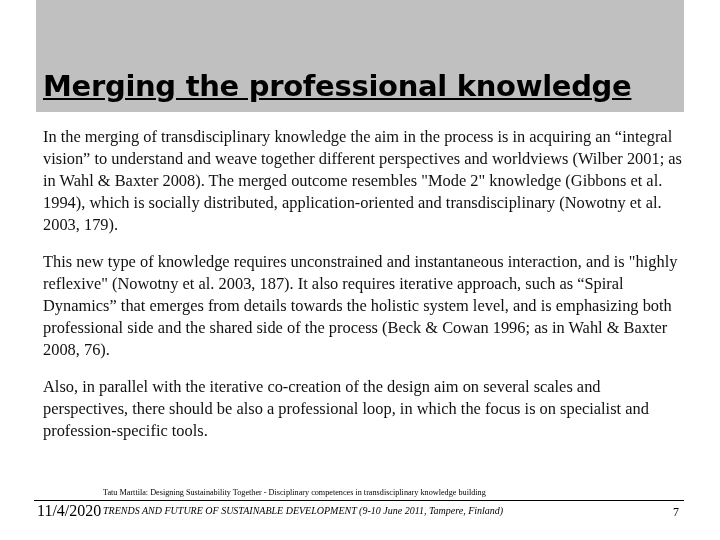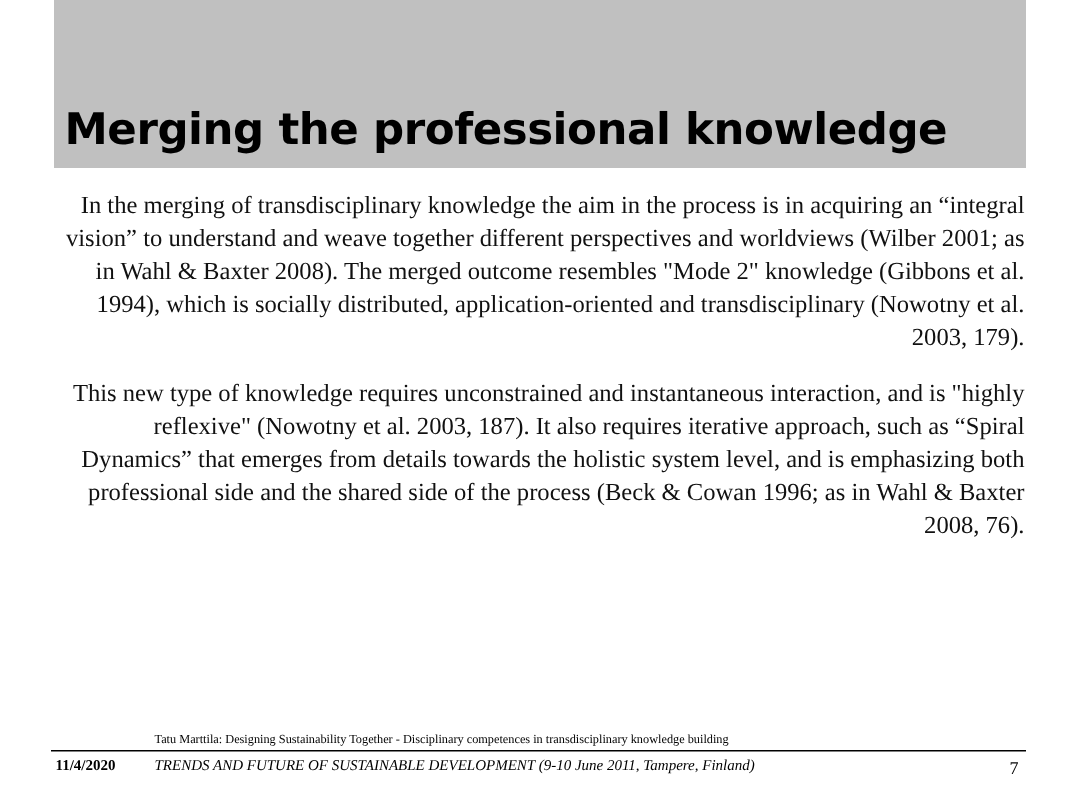--- a/index.html
+++ b/index.html
@@ -28,49 +28,49 @@
       left: 7px;
       top: 68px;
       margin: 0;
       font-family: "DejaVu Sans", "Liberation Sans", sans-serif;
       font-weight: bold;
       font-size: 29px;
       letter-spacing: -0.3px;
       line-height: 36px;
       color: #000;
       white-space: nowrap;
+      text-decoration: underline;
     }
     .body {
       position: absolute;
       left: 43px;
       top: 126px;
       width: 640px;
     }
     .para {
       margin: 0 0 15px 0;
       font-size: 16.4px;
       line-height: 22px;
       color: #111;
-      text-align: right;
     }
     .para.p2 { margin-top: 0; }
     .footer-rule {
       position: absolute;
       left: 34px;
       top: 500px;
       width: 650px;
       height: 1px;
       background: #000;
     }
     .footer-date {
       position: absolute;
       left: 37px;
       top: 505px;
-      font-size: 10px;
-      font-weight: bold;
+      font-size: 16px;
+      font-weight: normal;
       color: #000;
       line-height: 12px;
     }
     .footer-topic {
       position: absolute;
       left: 103px;
       top: 506px;
       font-size: 10px;
       font-style: italic;
       color: #000;
@@ -98,19 +98,20 @@
 </head>
 <body>
 
 <div class="title-bar">
   <h1 class="title">Merging the professional knowledge</h1>
 </div>
 
 <div class="body">
   <p class="para p1">In the merging of transdisciplinary knowledge the aim in the process is in acquiring an “integral vision” to understand and weave together different perspectives and worldviews (Wilber 2001; as in Wahl &amp; Baxter 2008). The merged outcome resembles "Mode 2" knowledge (Gibbons et al. 1994), which is socially distributed, application-oriented and transdisciplinary (Nowotny et al. 2003, 179).</p>
   <p class="para p2">This new type of knowledge requires unconstrained and instantaneous interaction, and is "highly reflexive" (Nowotny et al. 2003, 187). It also requires iterative approach, such as “Spiral Dynamics” that emerges from details towards the holistic system level, and is emphasizing both professional side and the shared side of the process (Beck &amp; Cowan 1996; as in Wahl &amp; Baxter 2008, 76).</p>
+  <p class="para p3">Also, in parallel with the iterative co-creation of the design aim on several scales and perspectives, there should be also a professional loop, in which the focus is on specialist and profession-specific tools.</p>
 </div>
 
 <div class="footer-rule"></div>
 <div class="footer-date">11/4/2020</div>
 <div class="footer-topic">TRENDS AND FUTURE OF SUSTAINABLE DEVELOPMENT (9-10 June 2011, Tampere, Finland)</div>
 <div class="footer-author">Tatu Marttila: Designing Sustainability Together - Disciplinary competences in transdisciplinary knowledge building</div>
 <div class="footer-page">7</div>
 
 </body></html>

